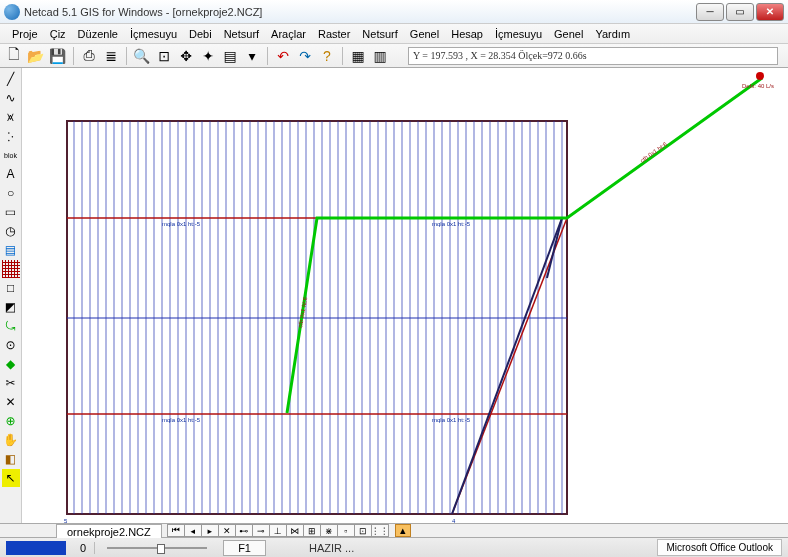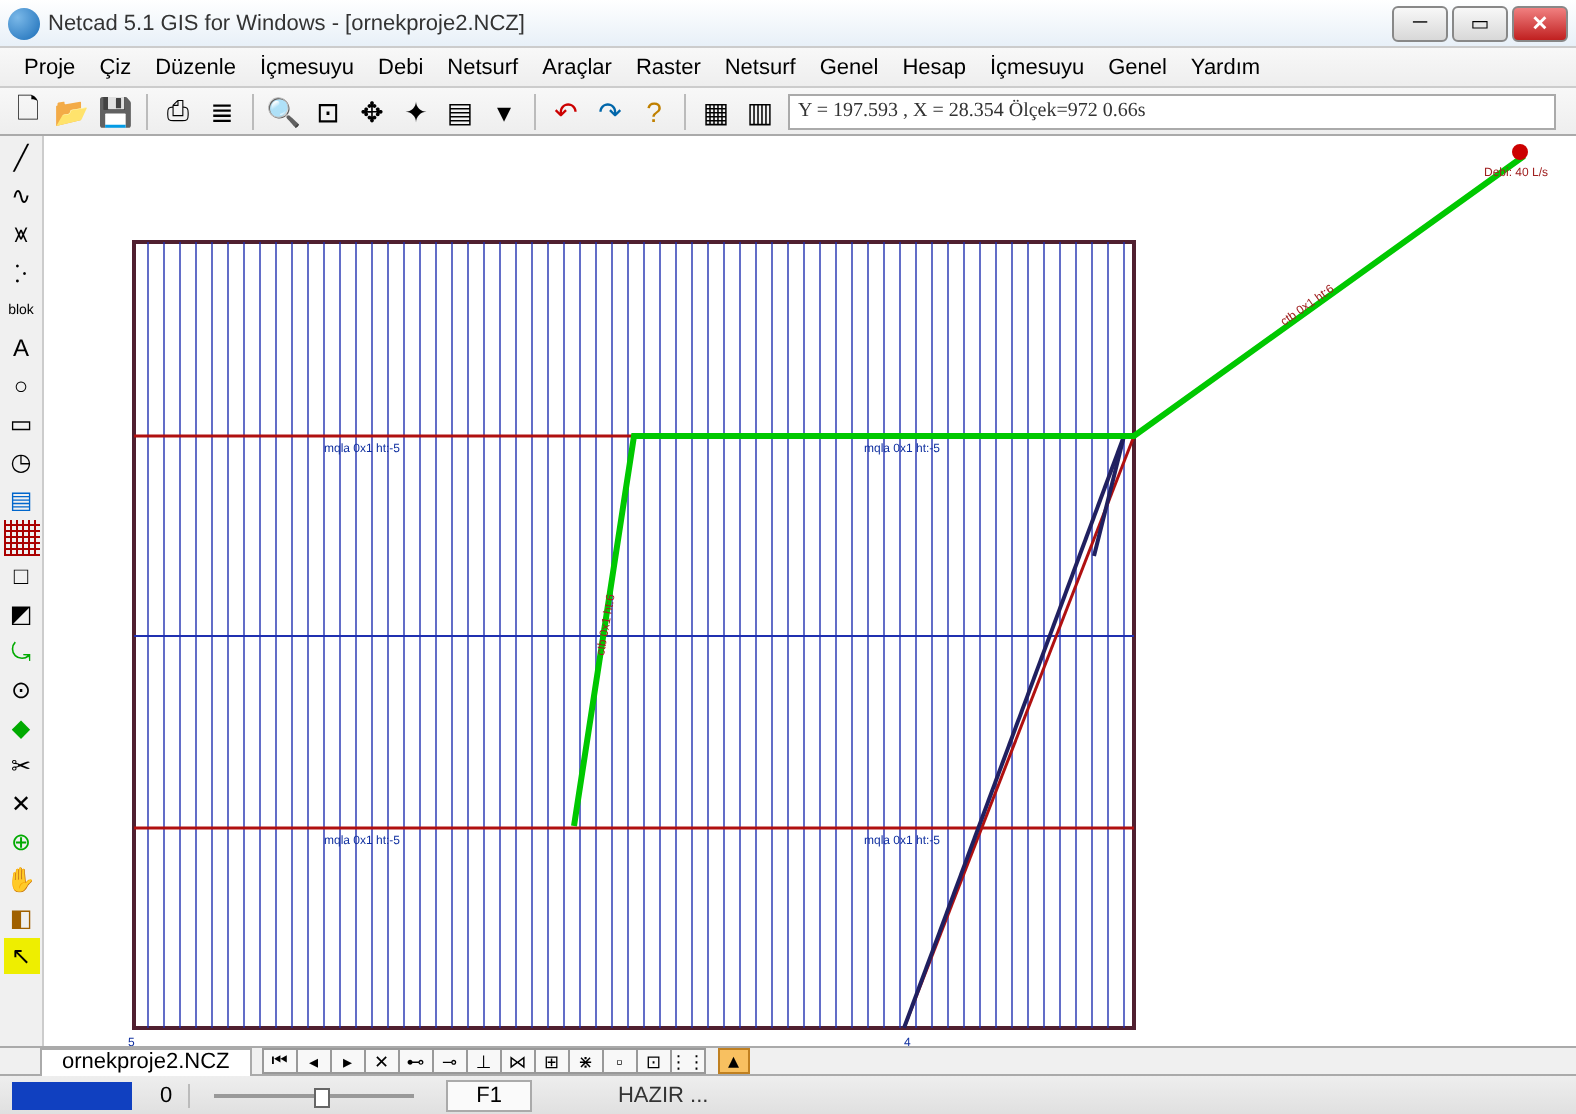--- a/index.html
+++ b/index.html
@@ -13,32 +13,32 @@
 .winbtn.min { background: linear-gradient(#f8f8f8,#d8d8d8); }
 .winbtn.max { background: linear-gradient(#f8f8f8,#d8d8d8); }
 .winbtn.close { background: linear-gradient(#f08080,#c02020); color: #fff; font-weight: bold; }
 
 .menubar { height: 20px; background: linear-gradient(#f8f8f8,#eee); display: flex; align-items: center; padding: 0 6px; border-bottom: 1px solid #ccc; text-align: center; }
 .menubar .menuitem { padding: 2px 6px; cursor: pointer; }
 
 .toolbar { height: 24px; background: linear-gradient(#f8f8f8,#eee); display: flex; align-items: center; padding: 0 4px; border-bottom: 1px solid #aaa; gap: 2px; }
 .toolbar .tbtn { width: 20px; height: 20px; display: flex; align-items: center; justify-content: center; cursor: pointer; border: 1px solid transparent; font-size: 14px; }
 .toolbar .sep { width: 1px; height: 18px; background: #bbb; margin: 0 3px; }
-.toolbar .coord-box { flex: 1; height: 18px; border: 1px solid #aaa; background: #fff; margin-left: 2px; margin-right: 6px; padding: 1px 4px; font-family: Verdana; font-size: 10px; color: #333; display: flex; align-items: center; }
+.toolbar .coord-box { flex: 1; height: 18px; border: 1px solid #aaa; background: #fff; margin-left: 16px; margin-right: 6px; padding: 1px 4px; font-family: Verdana; font-size: 10px; color: #333; display: flex; align-items: center; }
 
 .main { display: flex; height: calc(557px - 24px - 20px - 24px - 14px - 20px); }
 .vtoolbar { width: 22px; background: #f0f0f0; border-right: 1px solid #ccc; display: flex; flex-direction: column; align-items: center; padding-top: 2px; gap: 1px; }
 .vtoolbar .vbtn { width: 18px; height: 18px; display: flex; align-items: center; justify-content: center; cursor: pointer; font-size: 12px; }
 .vtoolbar .vbtn.grid { background: repeating-linear-gradient(0deg,#a00 0 1px,transparent 1px 3px), repeating-linear-gradient(90deg,#a00 0 1px,transparent 1px 3px); }
 
 .canvas-wrap { flex: 1; position: relative; background: #fff; overflow: hidden; }
 .canvas { position: absolute; inset: 0; }
 
 .tabbar { height: 14px; display: flex; background: #f0f0f0; border-top: 1px solid #aaa; align-items: center; font-size: 10px; gap: 0px; padding-left: 20px;}
-.tabbar .tab { padding: 0px 10px; background: #fff; border: 1px solid #aaa; border-bottom: none; cursor: pointer; height: 14px; display: flex; align-items:center;}
+.tabbar .tab { padding: 0px 10px; background: #fff; border: 1px solid #aaa; border-bottom: none; cursor: pointer; height: 14px; display: flex; align-items:flex-end;margin-left:36px;}
 .tabbar .mini-btns { display: flex; margin-left: 6px; gap:0; }
 .tabbar .mbtn { width:18px; height:13px; border:1px solid #999; background:#f8f8f8; display:flex; align-items:center; justify-content:center; cursor:pointer; font-size:9px; margin-left:-1px;}
 .tabbar .flip { width:16px; height:13px; background:#f8c060; border:1px solid #c08020; margin-left:6px; display:flex;align-items:center;justify-content:center;}
 
 .statusbar { height: 20px; background: linear-gradient(#eee,#e0e0e0); display: flex; align-items: center; border-top: 1px solid #aaa; }
 .statusbar .blue-chip { width: 60px; height: 14px; background: #1040c0; margin: 0 6px; }
 .statusbar .num { padding: 0 8px; border-right: 1px solid #bbb; }
 .statusbar .slider { width: 100px; height: 2px; background: #999; position: relative; margin: 0 12px; }
 .statusbar .slider::after { content:''; position:absolute; left:50%; top:-3px; width:6px;height:8px;background:#fff;border:1px solid #666; }
 .statusbar .key { border: 1px solid #aaa; padding: 1px 14px; background: #fafafa; margin: 18px 4px; }
@@ -246,13 +246,14 @@
   <div class="flip">▴</div>
 </div>
 
 <div class="statusbar">
   <div class="blue-chip"></div>
   <div class="num">0</div>
   <div class="slider"></div>
   <div class="key">F1</div>
   <div class="status-text">HAZIR ...</div>
   <div class="spacer"></div>
+  <div class="outlook">Microsoft Office Outlook</div>
 </div>
 
 </body></html>

